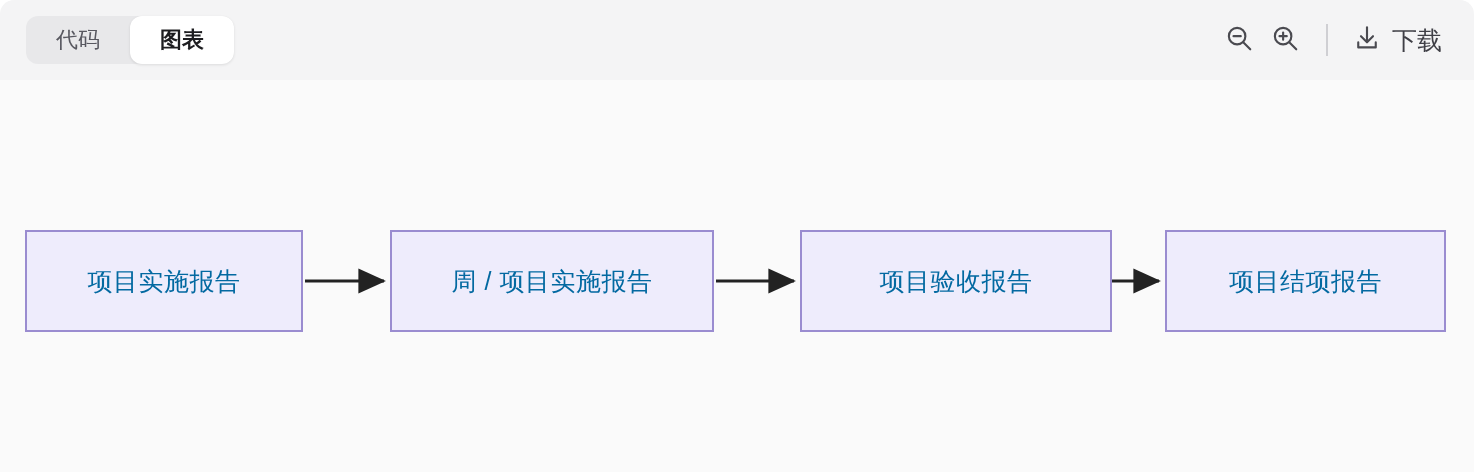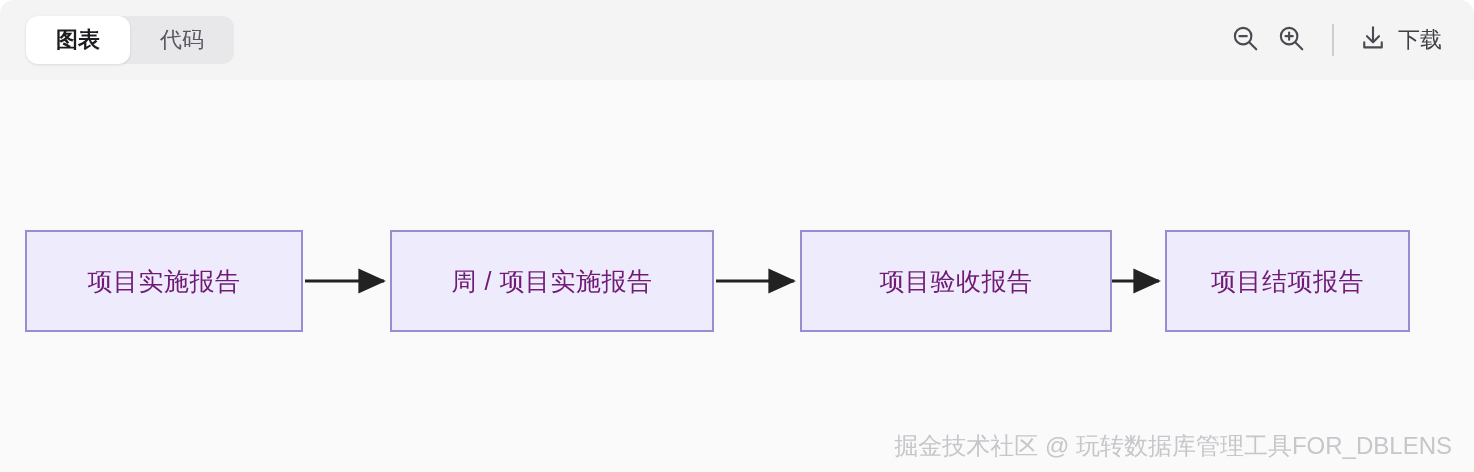--- a/index.html
+++ b/index.html
@@ -95,21 +95,21 @@
   .download-btn {
     display: flex;
     align-items: center;
     gap: 10px;
     cursor: pointer;
     padding: 6px 6px;
     border-radius: 8px;
     color: #4a4a50;
   }
   .download-btn .label {
-    font-size: 22px;
+    font-size: 25px;
     color: #3f3f46;
     white-space: nowrap;
   }
 
   
   .canvas {
     position: absolute;
     left: 0;
     top: 80px;
     width: 1474px;
@@ -127,21 +127,21 @@
   }
 
   .node {
     position: absolute;
     box-sizing: border-box;
     background: #eeecfc;
     border: 2px solid #9a8cd0;
     display: flex;
     align-items: center;
     justify-content: center;
-    color: #701a75;
+    color: #0369a1;
     font-size: 25px;
     letter-spacing: 0.5px;
     white-space: nowrap;
   }
 
   .watermark {
     position: absolute;
     right: 22px;
     bottom: 10px;
     font-size: 24px;
@@ -151,22 +151,22 @@
   }
 </style>
 </head>
 <body>
 
 <div class="viewer">
 
   <div class="toolbar">
 
     <div class="tab-group">
+      <div class="tab">代码</div>
       <div class="tab active">图表</div>
-      <div class="tab">代码</div>
     </div>
 
     <div class="tool-actions">
 
       <div class="icon-btn">
         <span>
           <svg width="30" height="30" viewBox="0 0 24 24" fill="none" stroke="currentColor" stroke-width="1.7" stroke-linecap="round" stroke-linejoin="round">
             <circle cx="10.5" cy="10.5" r="6.6"></circle>
             <line x1="15.4" y1="15.4" x2="21" y2="21"></line>
             <line x1="7.6" y1="10.5" x2="13.4" y2="10.5"></line>
@@ -219,20 +219,19 @@
     </div>
 
     <div class="node" style="left:390px; top:150px; width:324px; height:102px;">
       <span>周 / 项目实施报告</span>
     </div>
 
     <div class="node" style="left:800px; top:150px; width:312px; height:102px;">
       <span>项目验收报告</span>
     </div>
 
-    <div class="node" style="left:1165px; top:150px; width:245px; height:102px;align-items:center;">
+    <div class="node" style="left:1165px; top:150px; width:281px; height:102px;align-items:center;">
       <span>项目结项报告</span>
     </div>
 
-    <div class="watermark">掘金技术社区 @ 玩转数据库管理工具FOR_DBLENS</div>
 
   </div>
 </div>
 
 </body></html>

